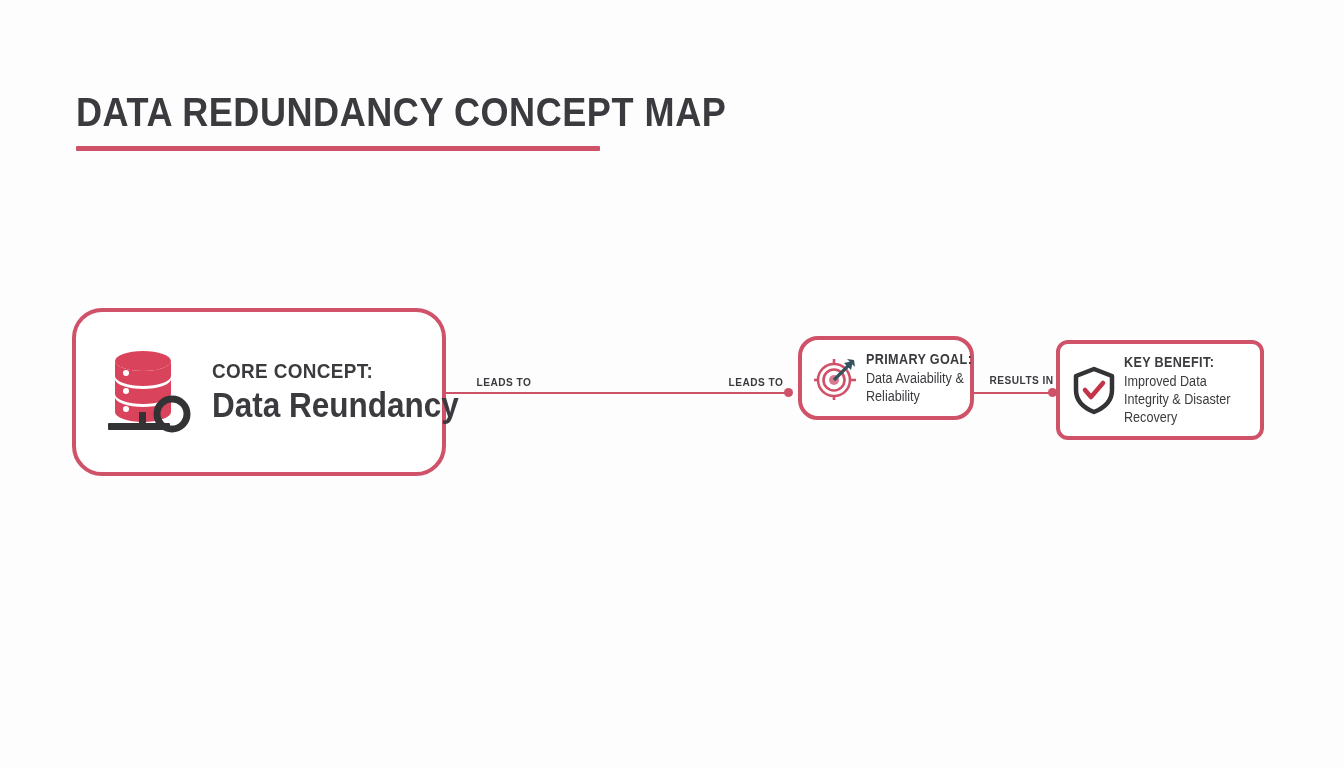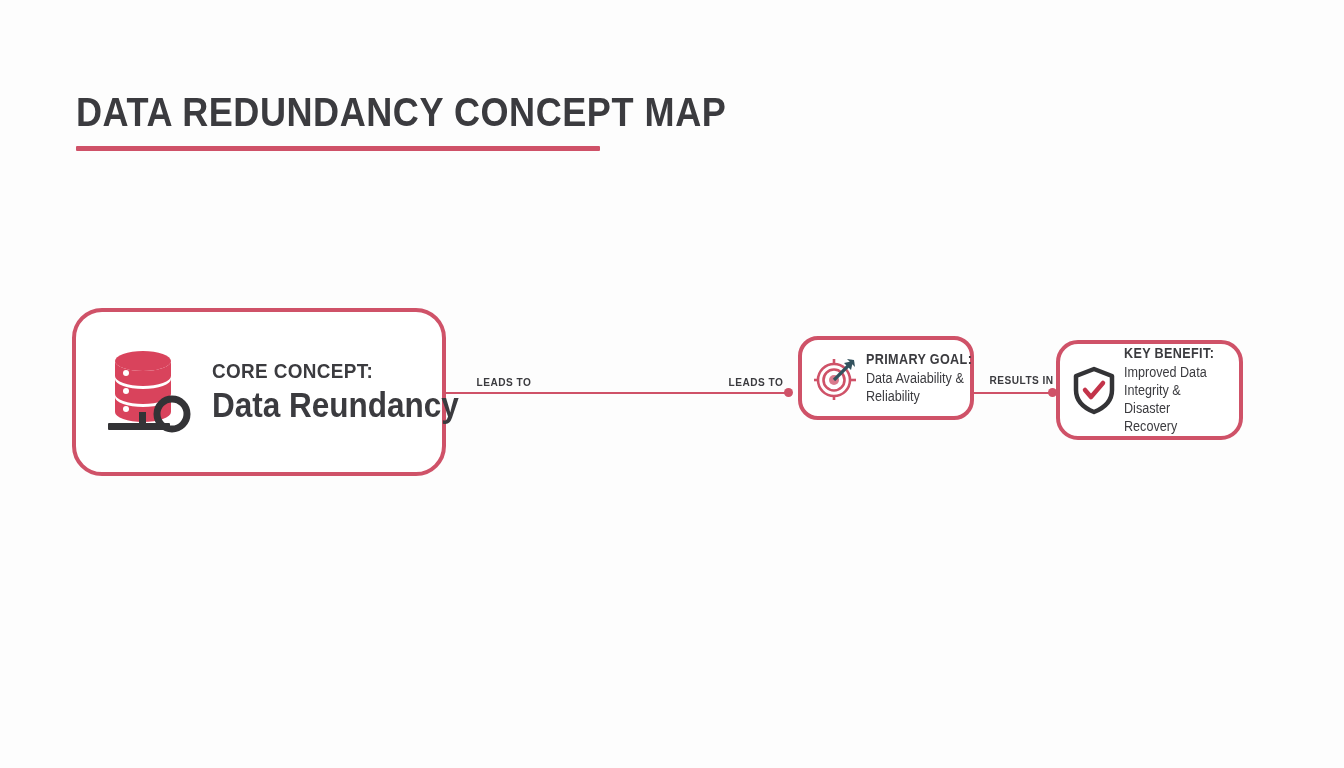--- a/index.html
+++ b/index.html
@@ -113,23 +113,23 @@
     top: 336px;
     width: 176px;
     height: 84px;
     border-radius: 20px;
     padding: 0 12px 0 12px;
     gap: 8px;
   }
   .node-benefit {
     left: 1056px;
     top: 340px;
-    width: 187px;
+    width: 208px;
     height: 100px;
-    border-radius: 22px;
+    border-radius: 12px;
     padding: 0 10px 0 12px;
     gap: 8px;
   }
 
   .node-icon {
     flex: 0 0 auto;
     display: block;
   }
   .node-text {
     display: flex;

